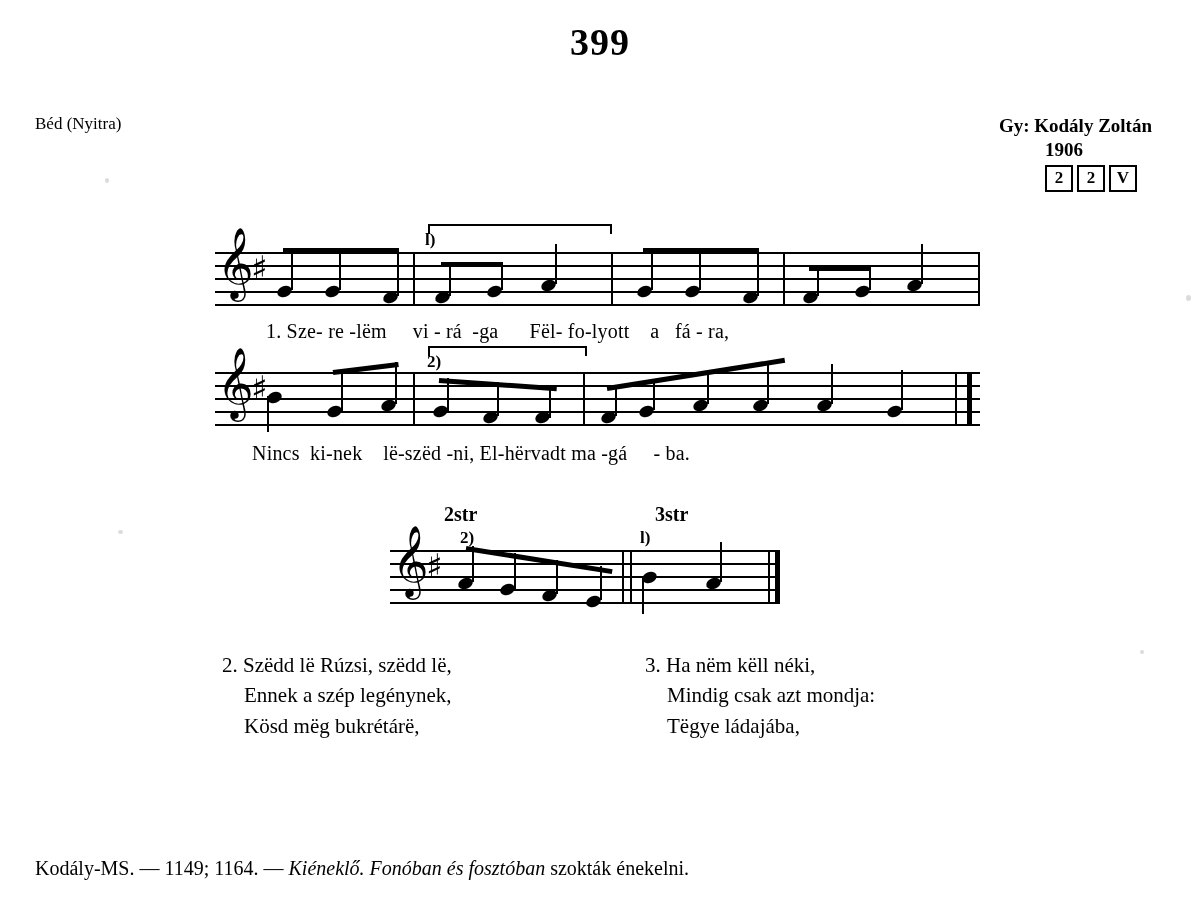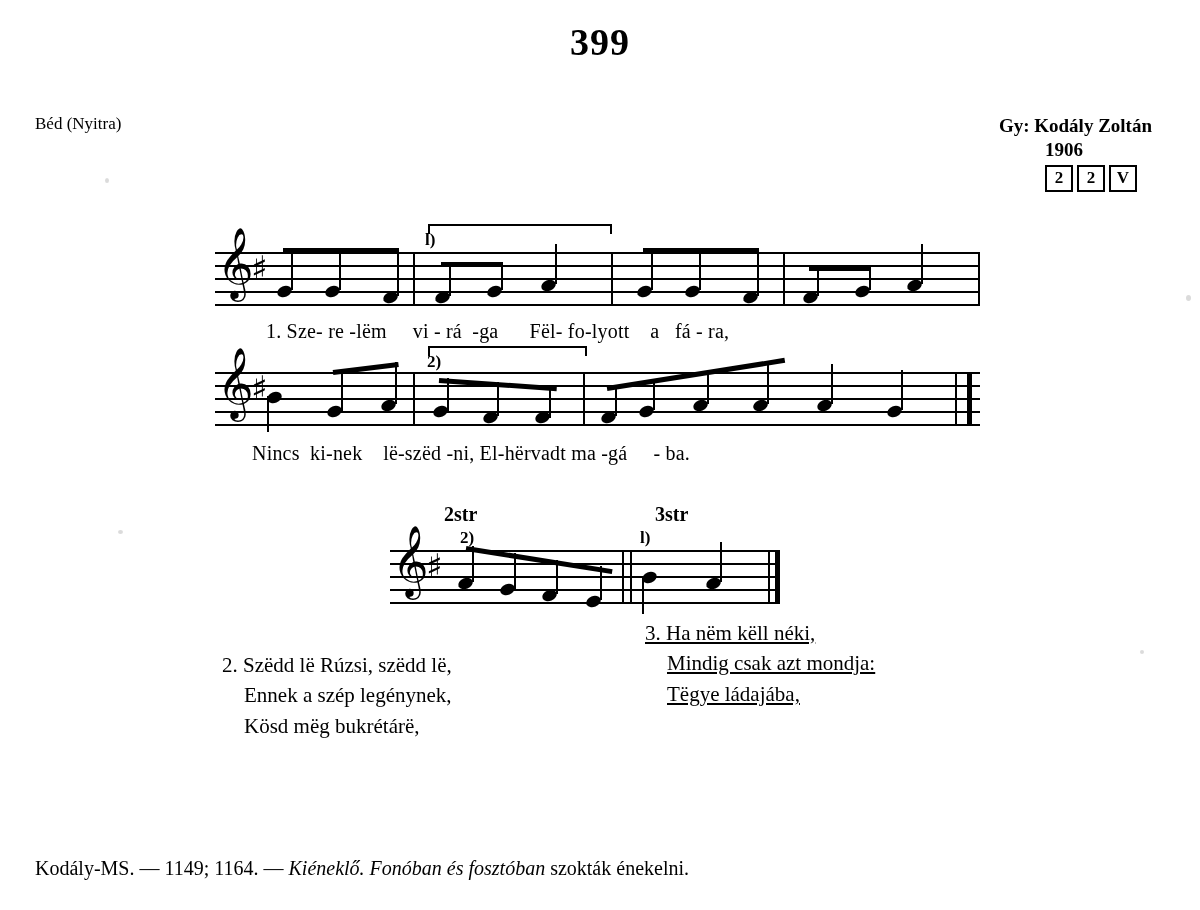--- a/index.html
+++ b/index.html
@@ -342,21 +342,21 @@
     <div class="notehead" style="left:316px;top:28px;"></div>
     <div class="stem" style="left:330px;top:-8px;height:40px;"></div>
   </div>
 
   <div class="verse" style="left:222px;top:650px;">
     <div class="vline">2. Szëdd lë Rúzsi, szëdd lë,</div>
     <div class="vline indent">Ennek a szép legénynek,</div>
     <div class="vline indent">Kösd mëg bukrétárë,</div>
   </div>
 
-  <div class="verse" style="left:645px;top:618px;text-decoration:underline;">
+  <div class="verse" style="left:645px;top:650px;">
     <div class="vline">3. Ha nëm këll néki,</div>
     <div class="vline indent">Mindig csak azt mondja:</div>
     <div class="vline indent">Tëgye ládajába,</div>
   </div>
 
   <div class="footer">
     <span>Kodály-MS. — 1149; 1164. — </span><span class="ital">Kiéneklő. Fonóban és fosztóban </span><span>szokták énekelni.</span>
   </div>
 
 </div>

